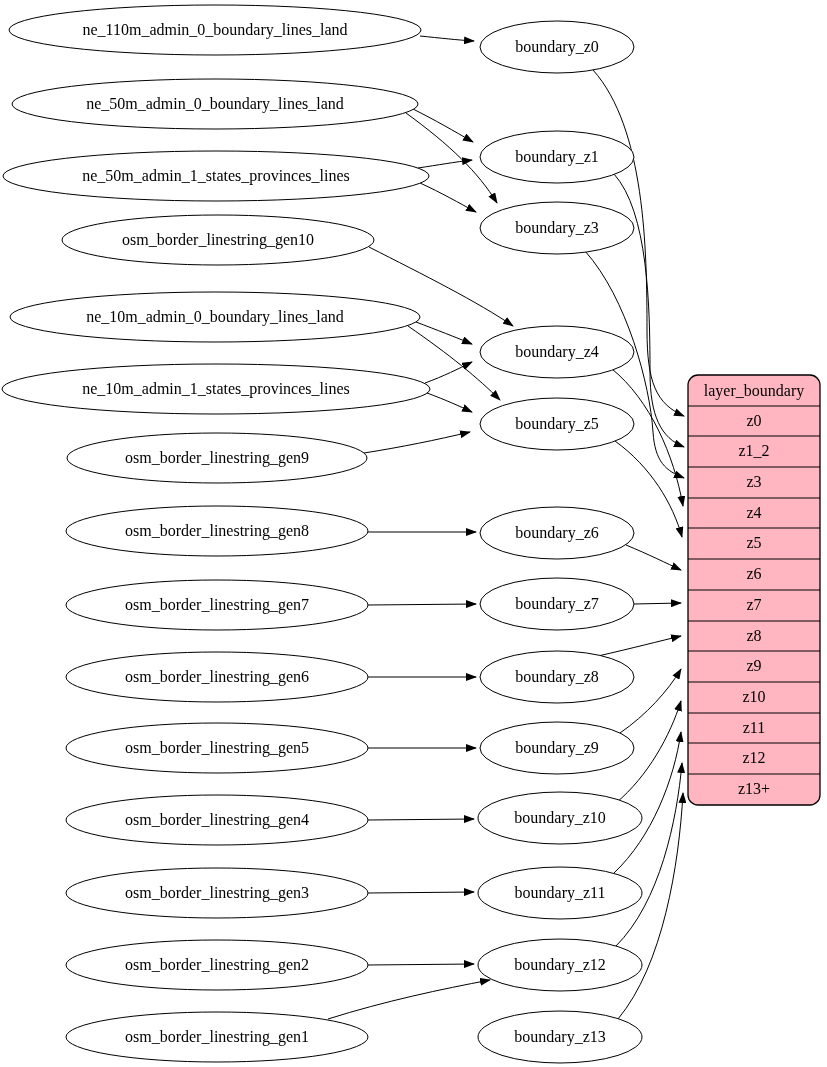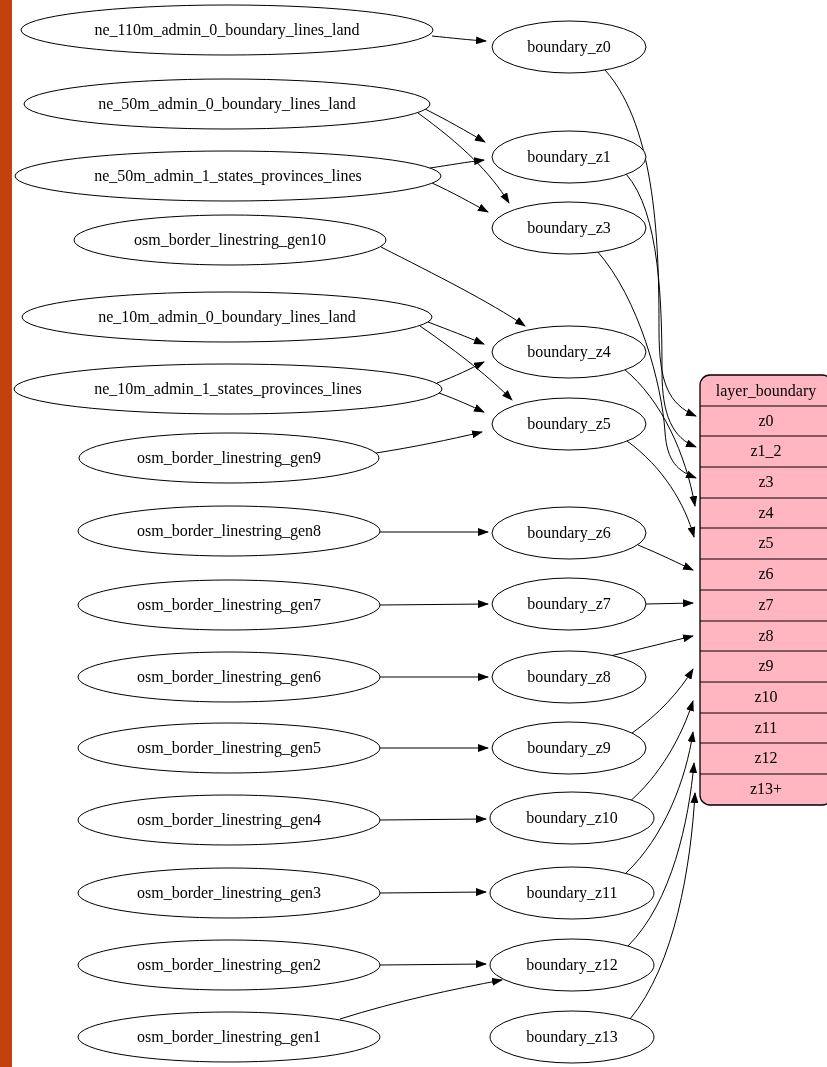--- a/index.html
+++ b/index.html
@@ -1,16 +1,16 @@
 <!DOCTYPE html>
 <html><head>
 <meta charset="utf-8">
 <style>
   html, body { margin: 0; padding: 0; background: #ffffff; }
-  .canvas-wrap { width: 746px; height: 1067px; position: relative; background: #c2410c; padding-left: 12px; }
+  .canvas-wrap { width: 746px; height: 1067px; position: relative; background: #737373; }
   svg { display: block; }
   .node-ellipse { fill: #ffffff; stroke: #000000; stroke-width: 1; }
   .edge { fill: none; stroke: #000000; stroke-width: 1; marker-end: url(#arrowhead); }
   .node-label, .cell-label, .table-title {
     font-family: "Liberation Serif", "DejaVu Serif", serif;
     font-size: 16px; fill: #000000; text-anchor: middle;
   }
   .table-rect { fill: #ffb6c1; stroke: #000000; stroke-width: 1.3; }
   .table-line { stroke: #000000; stroke-width: 1; }
 </style>

